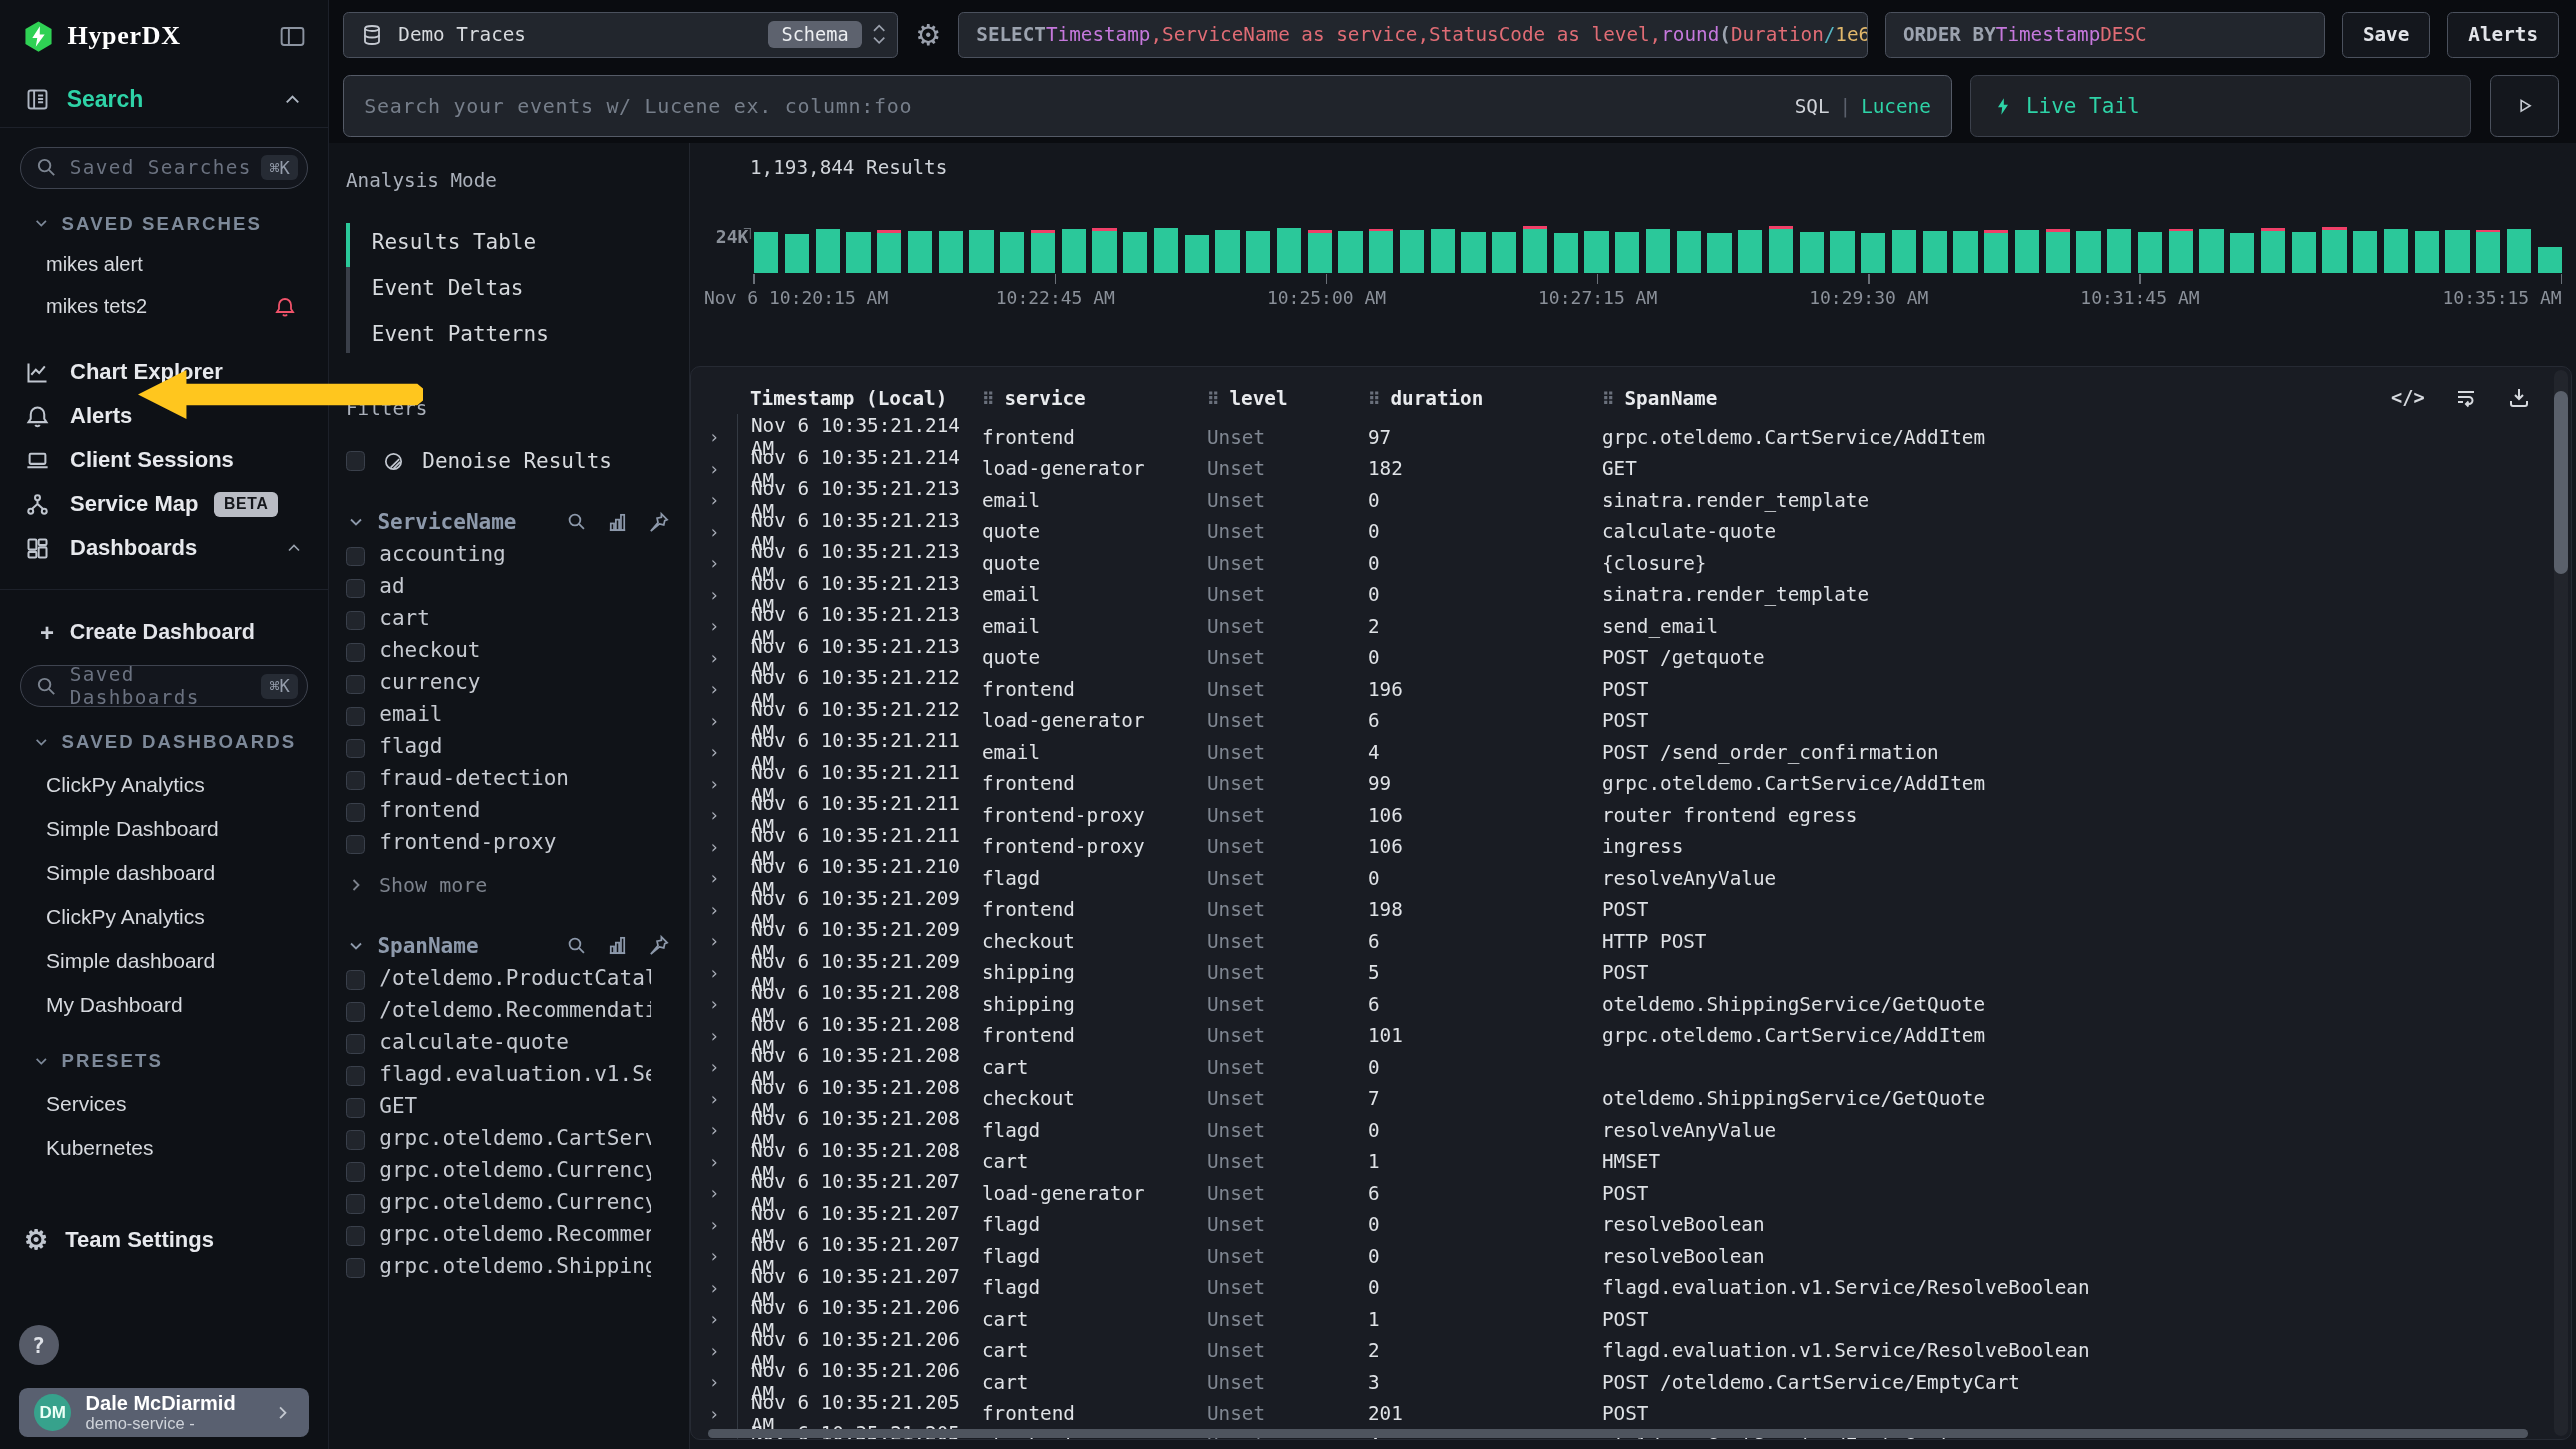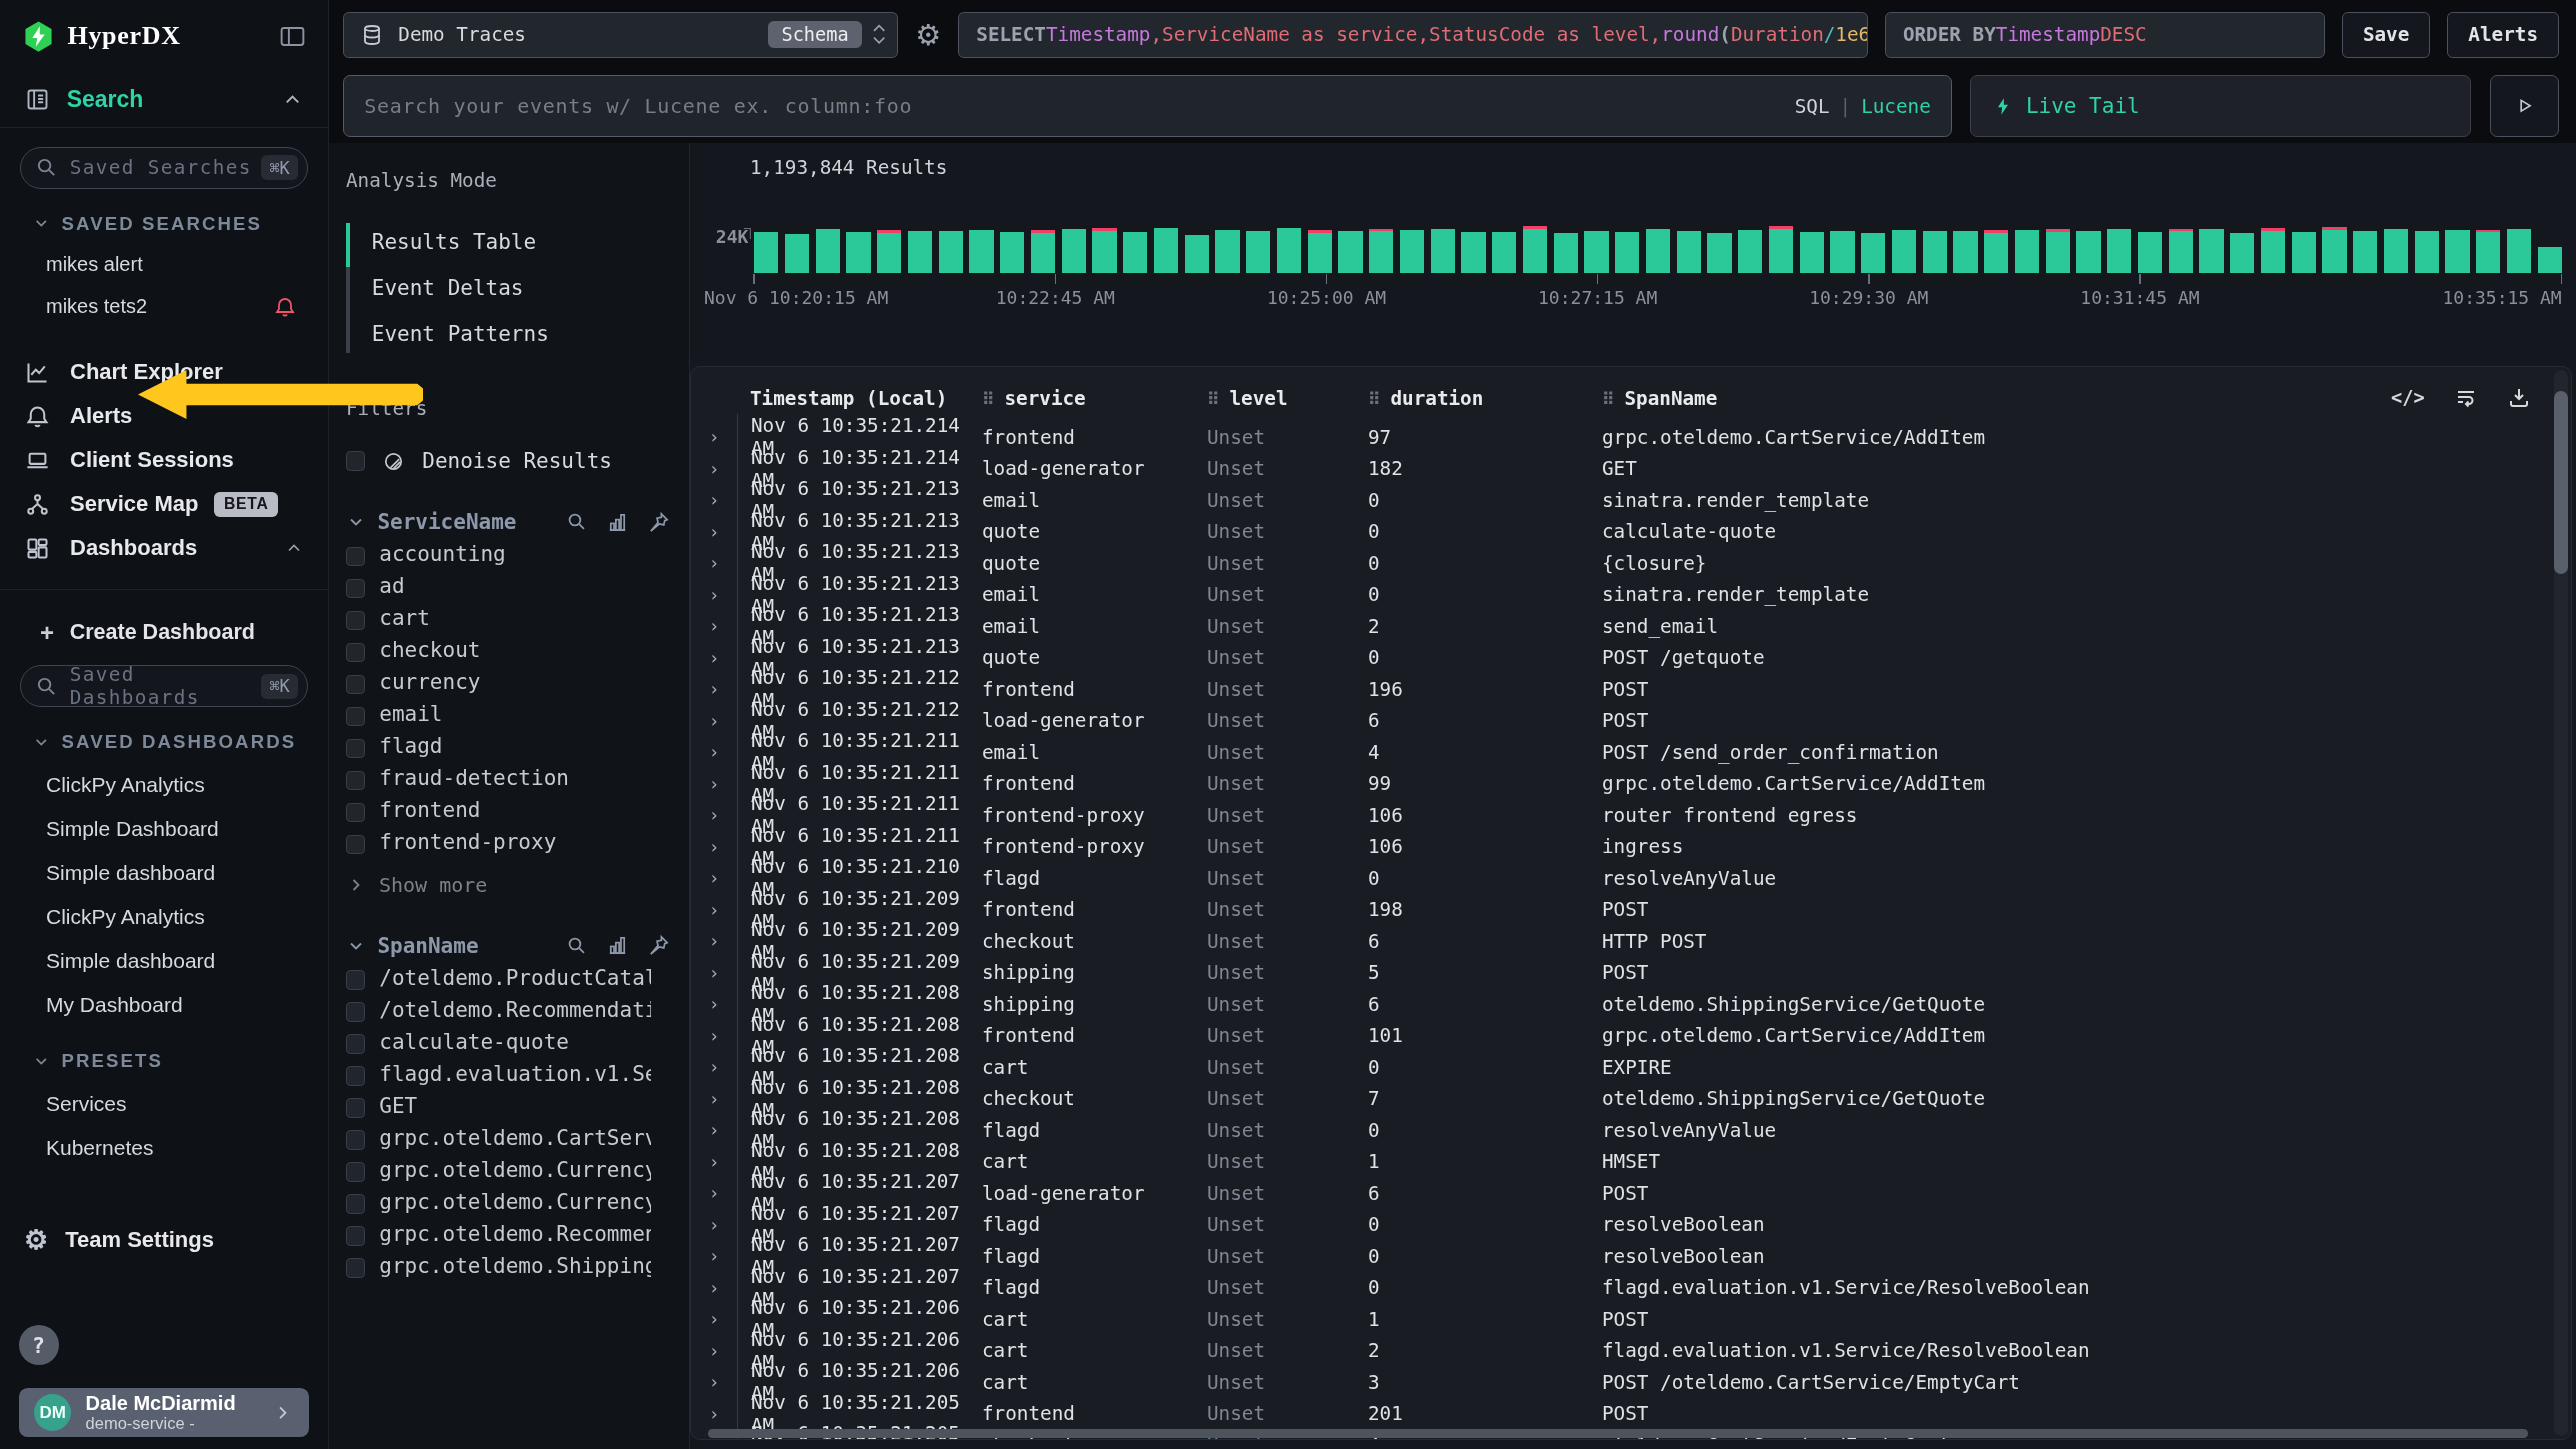--- a/index.html
+++ b/index.html
@@ -1013,21 +1013,20 @@
                 <div class="c-lvl lvl-unset">Unset</div>
                 <div class="c-dur">101</div>
                 <div class="c-span"><span>grpc.oteldemo.CartService/AddItem</span></div>
               </div>
               <div class="trow">
                 <div class="c-exp">›</div>
                 <div class="c-ts">Nov 6 10:35:21.208 AM</div>
                 <div class="c-svc">cart</div>
                 <div class="c-lvl lvl-unset">Unset</div>
                 <div class="c-dur">0</div>
-                <div class="c-span"><span>EXPIRE</span></div>
               </div>
               <div class="trow">
                 <div class="c-exp">›</div>
                 <div class="c-ts">Nov 6 10:35:21.208 AM</div>
                 <div class="c-svc">checkout</div>
                 <div class="c-lvl lvl-unset">Unset</div>
                 <div class="c-dur">7</div>
                 <div class="c-span"><span>oteldemo.ShippingService/GetQuote</span></div>
               </div>
               <div class="trow">

